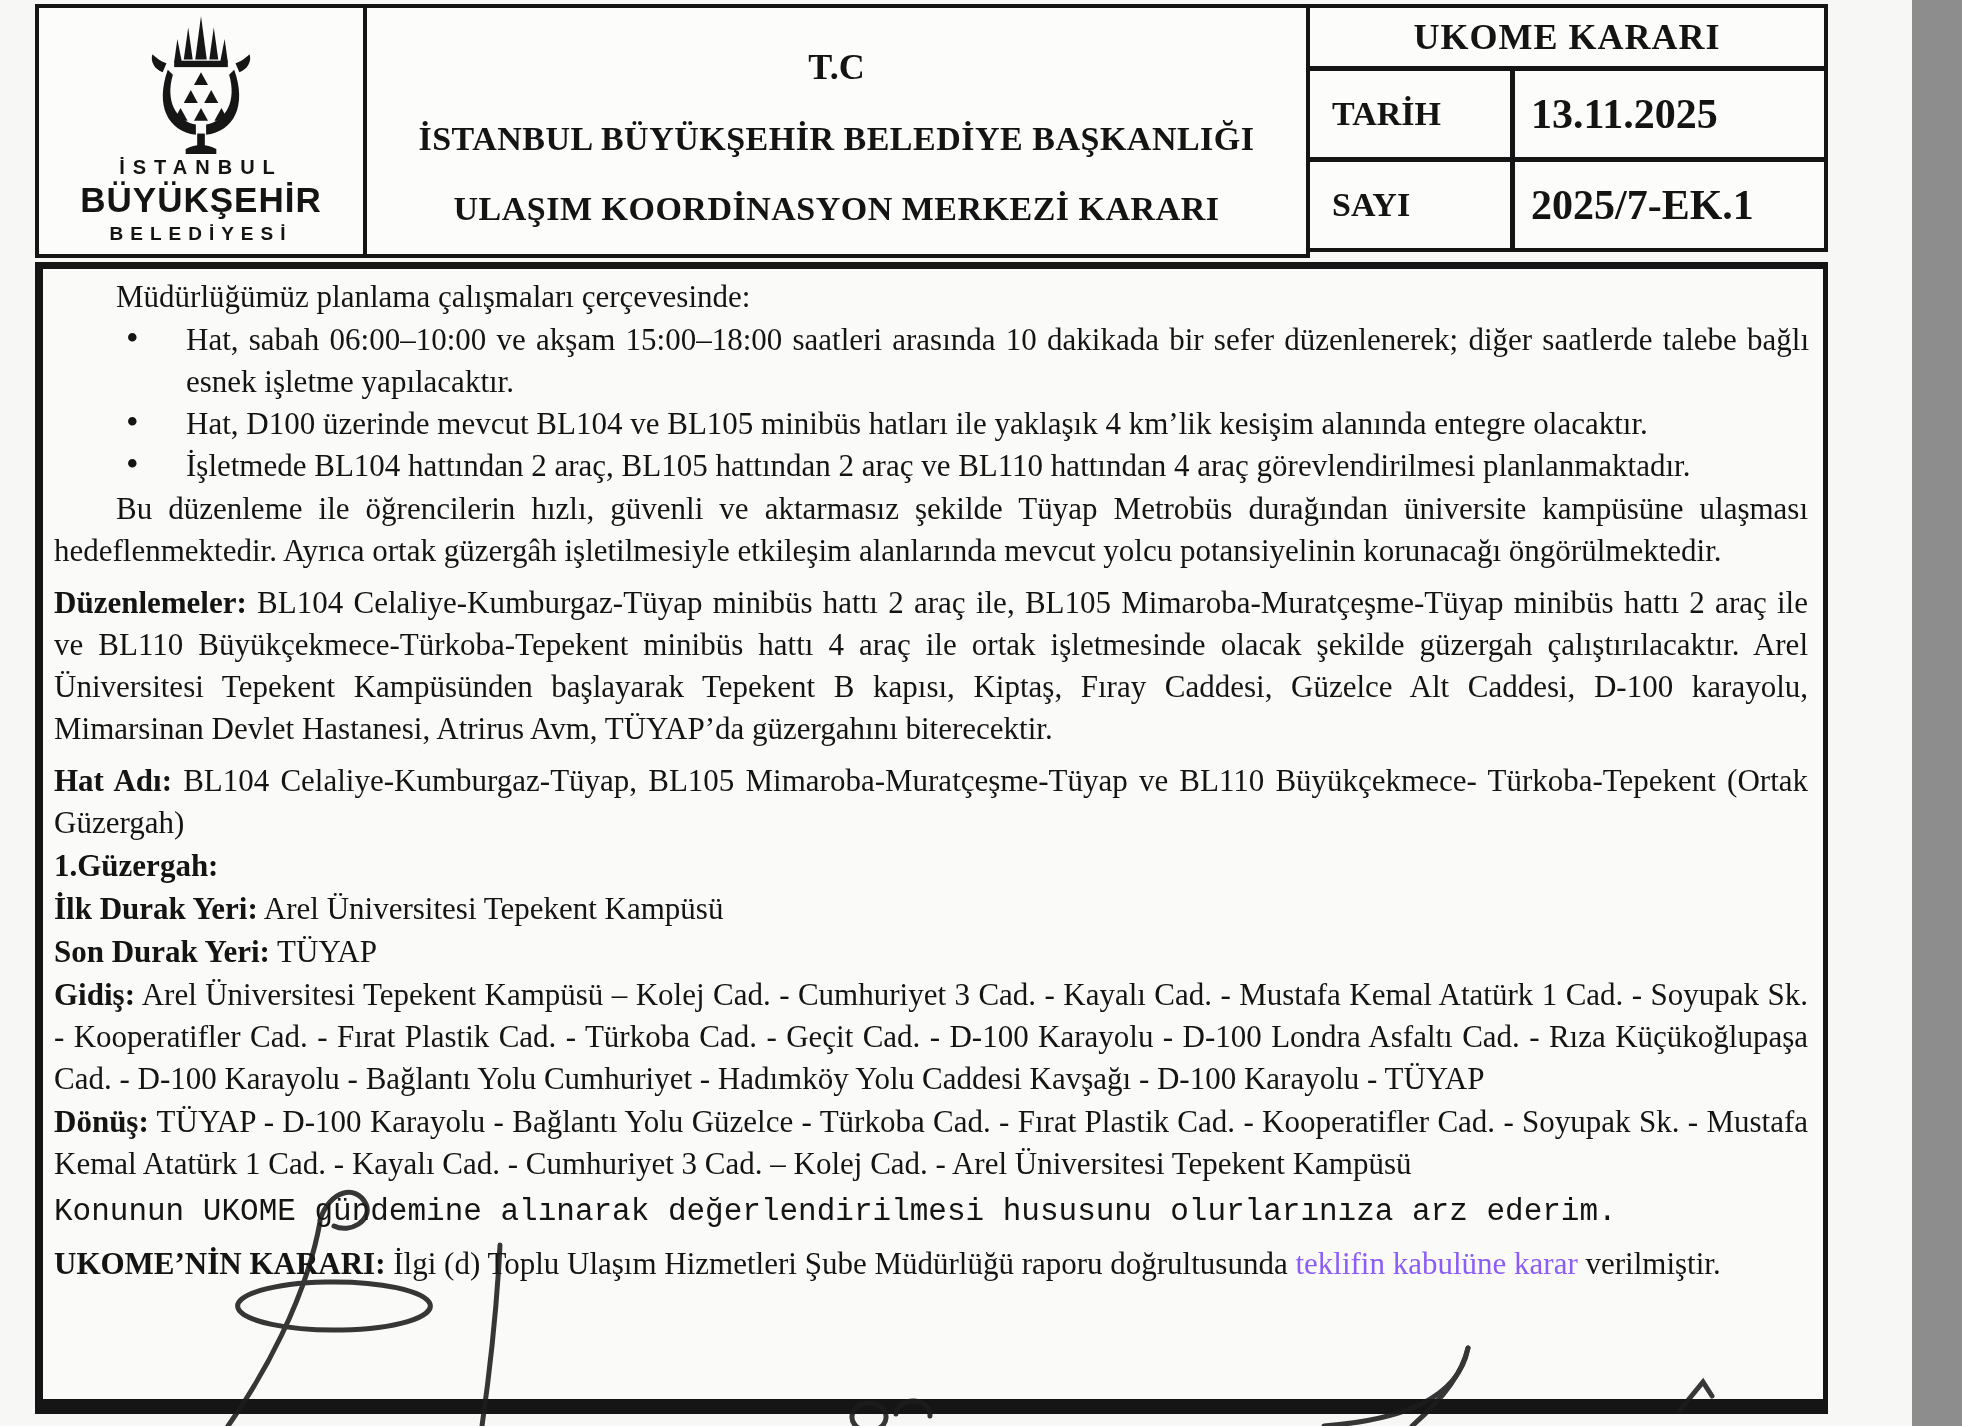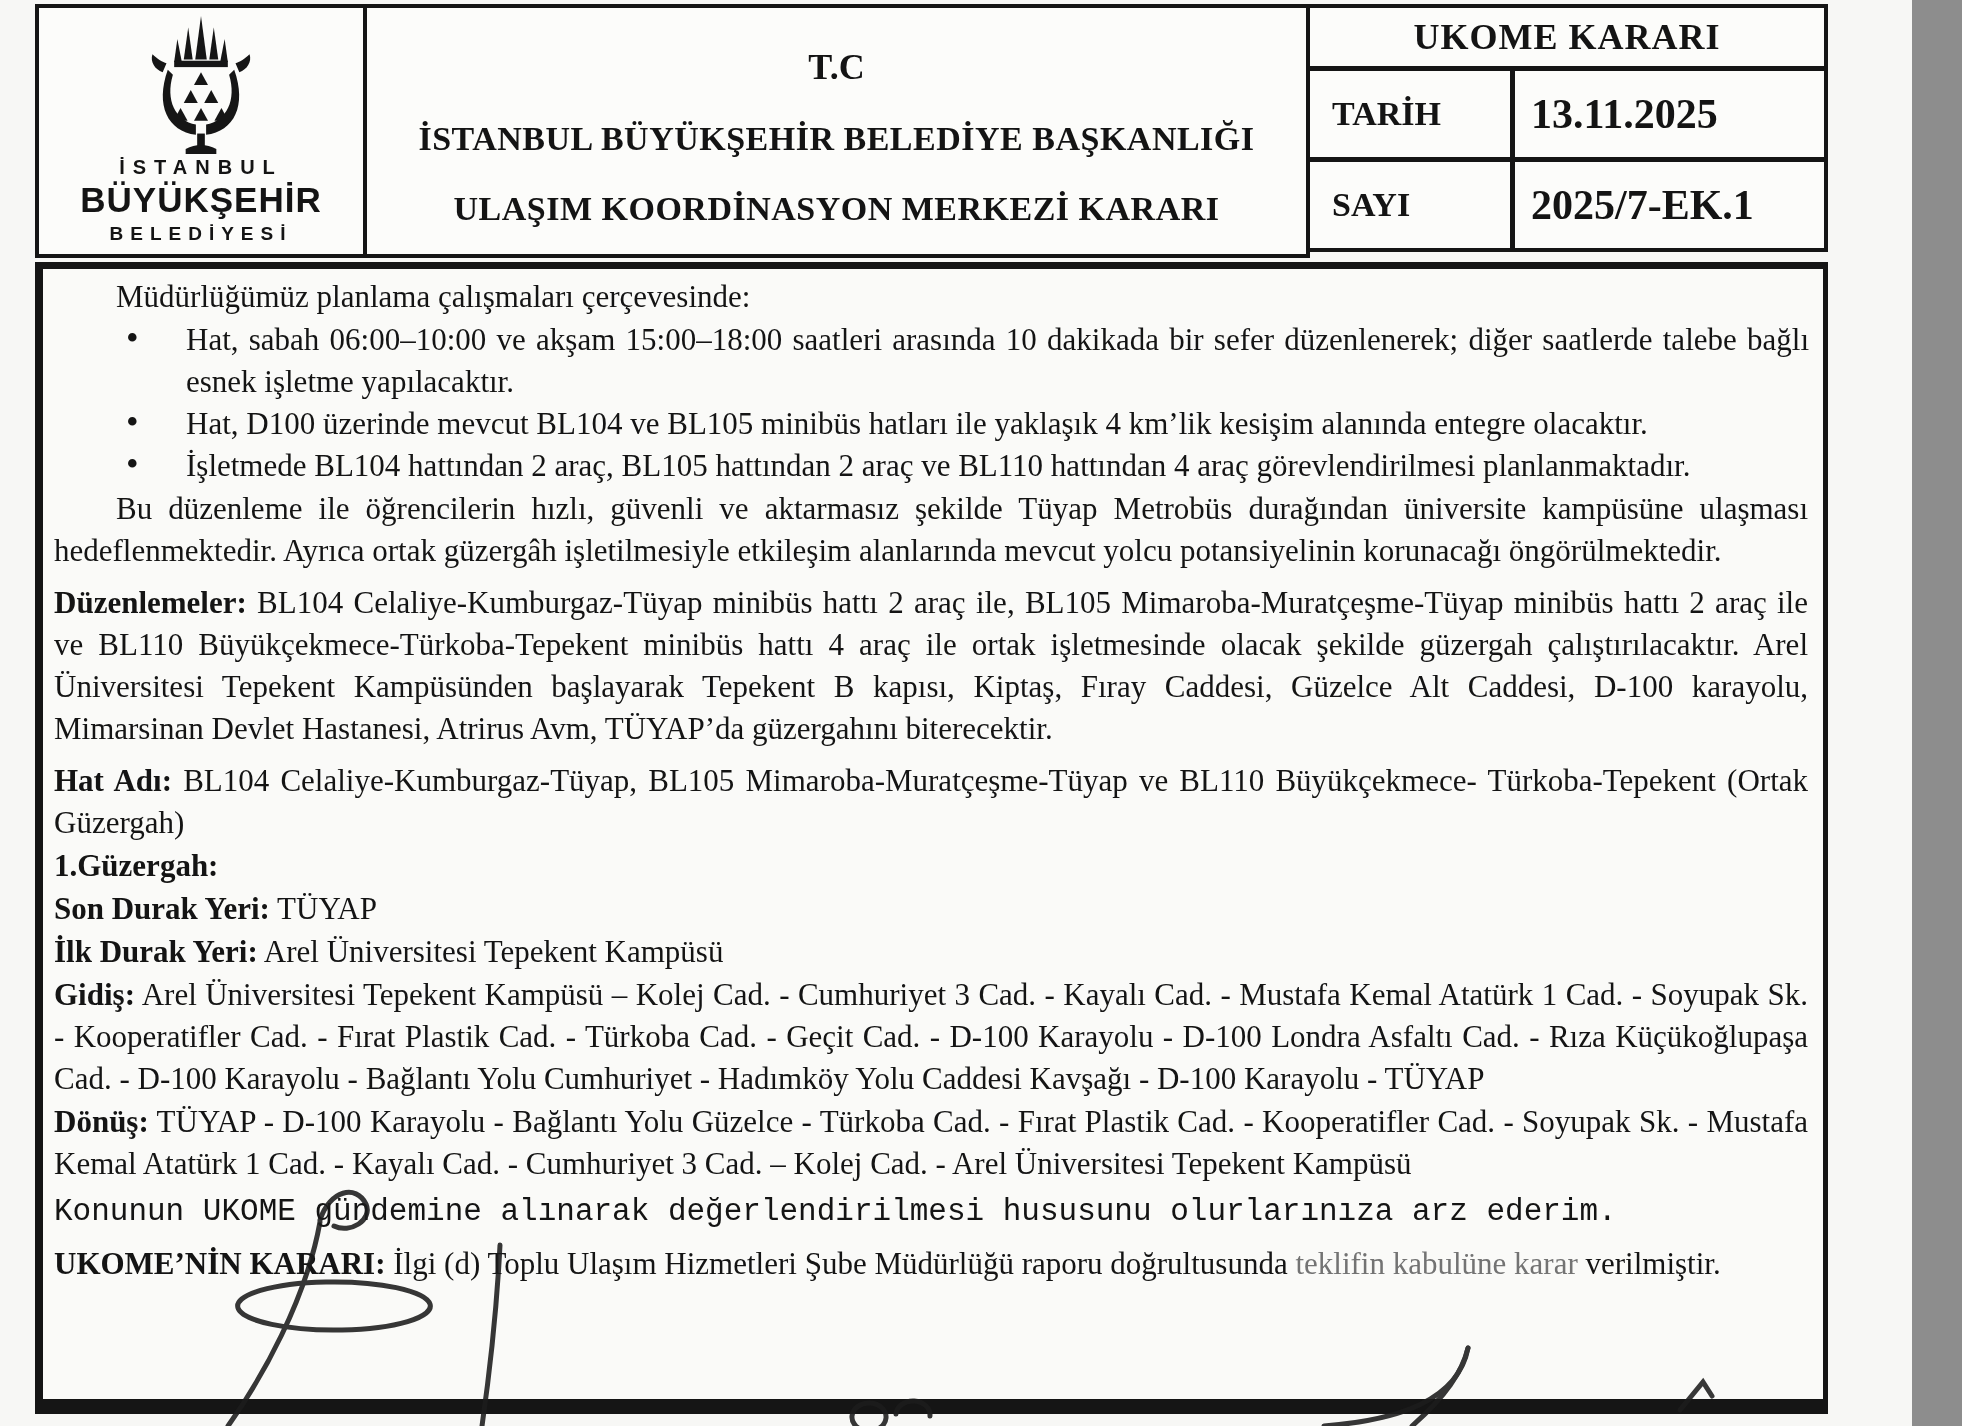--- a/index.html
+++ b/index.html
@@ -39,21 +39,21 @@
     background:#fafaf8;padding:6px 14px 0 10px;overflow:hidden;
   }
   .body-frame p{margin:1px;font-size:31px;line-height:42px;text-align:justify;}
   .indent{text-indent:62px;}
   .mt{margin-top:10px !important;}
   .mt-sm{margin-top:6px !important;font-family:Liberation Mono, monospace;}
   .b{font-weight:bold;}
   ul.bullets{margin:0;padding:0 0 0 133px;}
   ul.bullets li{list-style:none;position:relative;font-size:31px;line-height:42px;text-align:justify;}
   ul.bullets li::before{content:"\2022";position:absolute;left:-60px;top:-2px;font-size:36px;}
-  .faded{color:#737373;}
+  .faded{color:#8b5cf6;}
 
   
   .signature{position:absolute;left:0;top:1150px;pointer-events:none;}
 
   
   .watermark{
     position:absolute;left:1452px;top:1302px;width:482px;height:124px;
     background:rgba(252,252,252,.62);border-radius:28px;
     display:flex;align-items:center;justify-content:center;
   }
@@ -132,27 +132,27 @@
     </p>
 
     <p class="mt">
       <span class="b">Hat Adı:</span>
       <span>BL104 Celaliye-Kumburgaz-Tüyap, BL105 Mimaroba-Muratçeşme-Tüyap ve BL110 Büyükçekmece- Türkoba-Tepekent (Ortak Güzergah)</span>
     </p>
 
     <p class="b">1.Güzergah:</p>
 
     <p>
-      <span class="b">Son Durak Yeri:</span>
-      <span>TÜYAP</span>
+      <span class="b">İlk Durak Yeri:</span>
+      <span>Arel Üniversitesi Tepekent Kampüsü</span>
     </p>
 
     <p>
-      <span class="b">İlk Durak Yeri:</span>
-      <span>Arel Üniversitesi Tepekent Kampüsü</span>
+      <span class="b">Son Durak Yeri:</span>
+      <span>TÜYAP</span>
     </p>
 
     <p>
       <span class="b">Gidiş:</span>
       <span>Arel Üniversitesi Tepekent Kampüsü – Kolej Cad. - Cumhuriyet 3 Cad. - Kayalı Cad. - Mustafa Kemal Atatürk 1 Cad. - Soyupak Sk. - Kooperatifler Cad. - Fırat Plastik Cad. - Türkoba Cad. - Geçit Cad. - D-100 Karayolu - D-100 Londra Asfaltı Cad. - Rıza Küçükoğlupaşa Cad. - D-100 Karayolu - Bağlantı Yolu Cumhuriyet - Hadımköy Yolu Caddesi Kavşağı - D-100 Karayolu - TÜYAP</span>
     </p>
 
     <p>
       <span class="b">Dönüş:</span>
       <span>TÜYAP - D-100 Karayolu - Bağlantı Yolu Güzelce - Türkoba Cad. - Fırat Plastik Cad. - Kooperatifler Cad. - Soyupak Sk. - Mustafa Kemal Atatürk 1 Cad. - Kayalı Cad. - Cumhuriyet 3 Cad. – Kolej Cad. - Arel Üniversitesi Tepekent Kampüsü</span>

